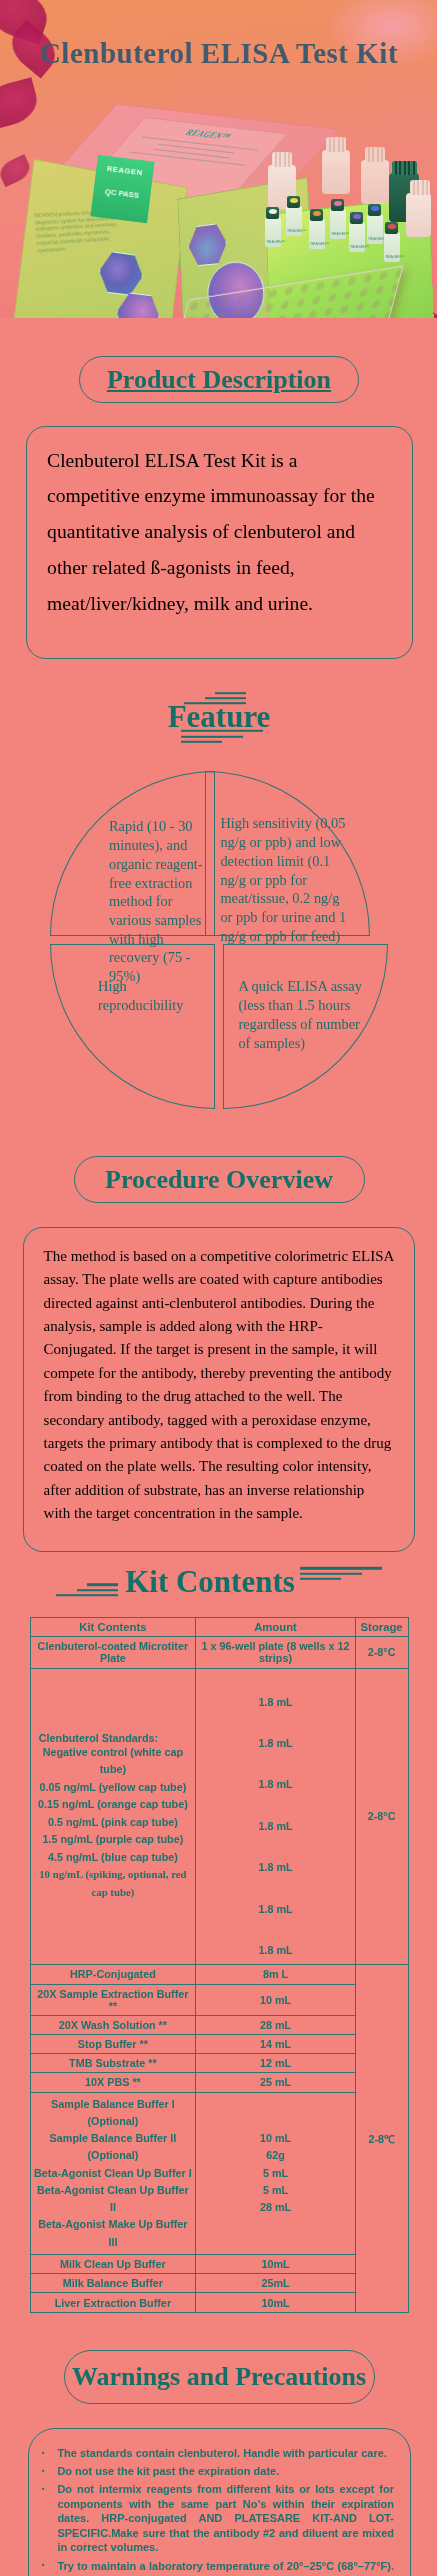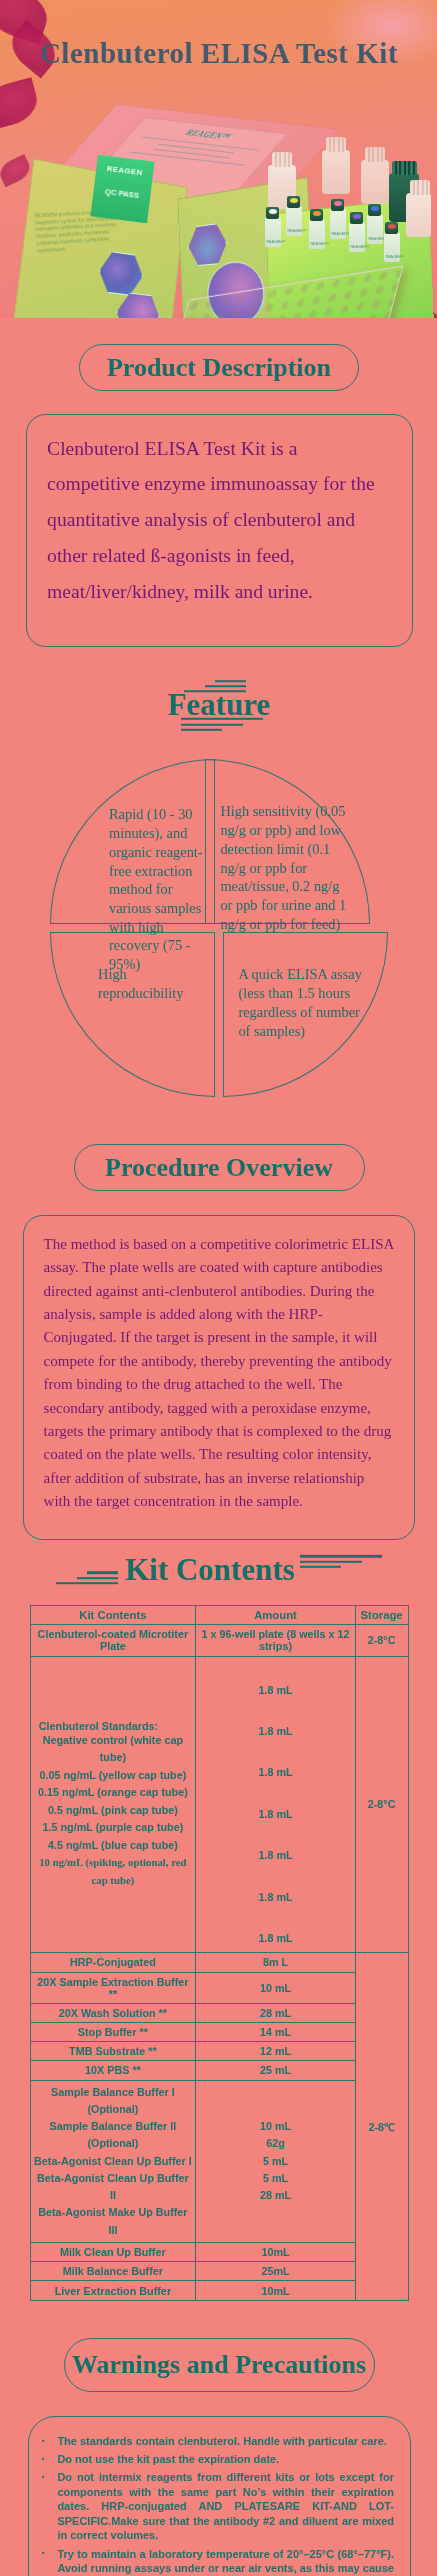--- a/index.html
+++ b/index.html
@@ -79,21 +79,21 @@
   
   .plate{position:absolute;left:170px;top:175px;width:216px;height:118px;
     background:linear-gradient(150deg,#f8eeea,#eddcd8);
     transform:rotate(-9deg) skewX(-24deg);border:1px solid #e3cfca;border-radius:3.1px;
     background-image:radial-gradient(circle 4.1px at 6.7px 6.2px,rgba(160,120,115,.25) 3.6px,rgba(0,0,0,0) 4.1px);
     background-size:16px 13.4px;box-shadow:4.1px 5.2px 9.3px rgba(120,30,40,.25);}
   
   .pill{border:1.5px solid #2a7672;border-radius:27px;color:#127068;font-weight:bold;
     display:flex;align-items:center;justify-content:center;margin:0 auto;}
   .pill.big{font-size:26px;}
-  .rbox{border:1.5px solid #2a7672;border-radius:19.6px;margin:0 auto;color:#701a75;}
+  .rbox{border:1.5px solid #2a7672;border-radius:19.6px;margin:0 auto;color:#000000;}
   .lined-head{display:flex;align-items:center;justify-content:center;margin:0 auto;color:#127068;
     font-size:31px;font-weight:bold;}
   .deco{display:inline-block;}
   .deco .ln{background:#1d6f6b;height:2.1px;margin:3.1px 0;}
   .deco.left{margin-right:7.2px;transform:translateY(8.2px);}
   .deco.right{margin-left:5.2px;transform:translateY(-8.2px);}
   
   .circle{position:relative;width:338px;height:338px;margin:17.5px auto 0;}
   .quad{position:absolute;width:165px;height:165px;border:1.5px solid #2a7672;box-sizing:border-box;
     color:#1b6f6b;font-size:14.4px;line-height:1.3;}
@@ -200,21 +200,21 @@
           <div class="dot" style="background: rgb(224, 80, 80);"></div>
           <div class="lbl">REAGEN™</div>
         </div>
       </div>
 
     <div class="plate"></div>
     <div class="fog f2"></div>
   </div>
 </div>
 
-<div class="pill big" style="width:278px;height:45px;margin-top:26px;">Product Description</div>
+<div class="pill big" style="width:278px;height:45px;margin-top:38px;text-decoration:underline;">Product Description</div>
 
 <div class="rbox" style="width:387px;min-height:233px;margin-top:23px;padding:15.5px 20.6px;box-sizing:border-box;font-size:19.6px;line-height:1.83;">
   <span>Clenbuterol ELISA Test Kit is a competitive enzyme immunoassay for the quantitative analysis of clenbuterol and other related ß-agonists in feed, meat/liver/kidney, milk and urine.</span>
 </div>
 
 <div class="lined-head" style="margin-top:21.6px;flex-direction:column;">
   <span class="deco left">
     <div class="ln" style="width:31px;margin-left:31px;"></div>
     <div class="ln" style="width:41px;margin-left:20.6px;"></div>
     <div class="ln" style="width:62px;"></div>

